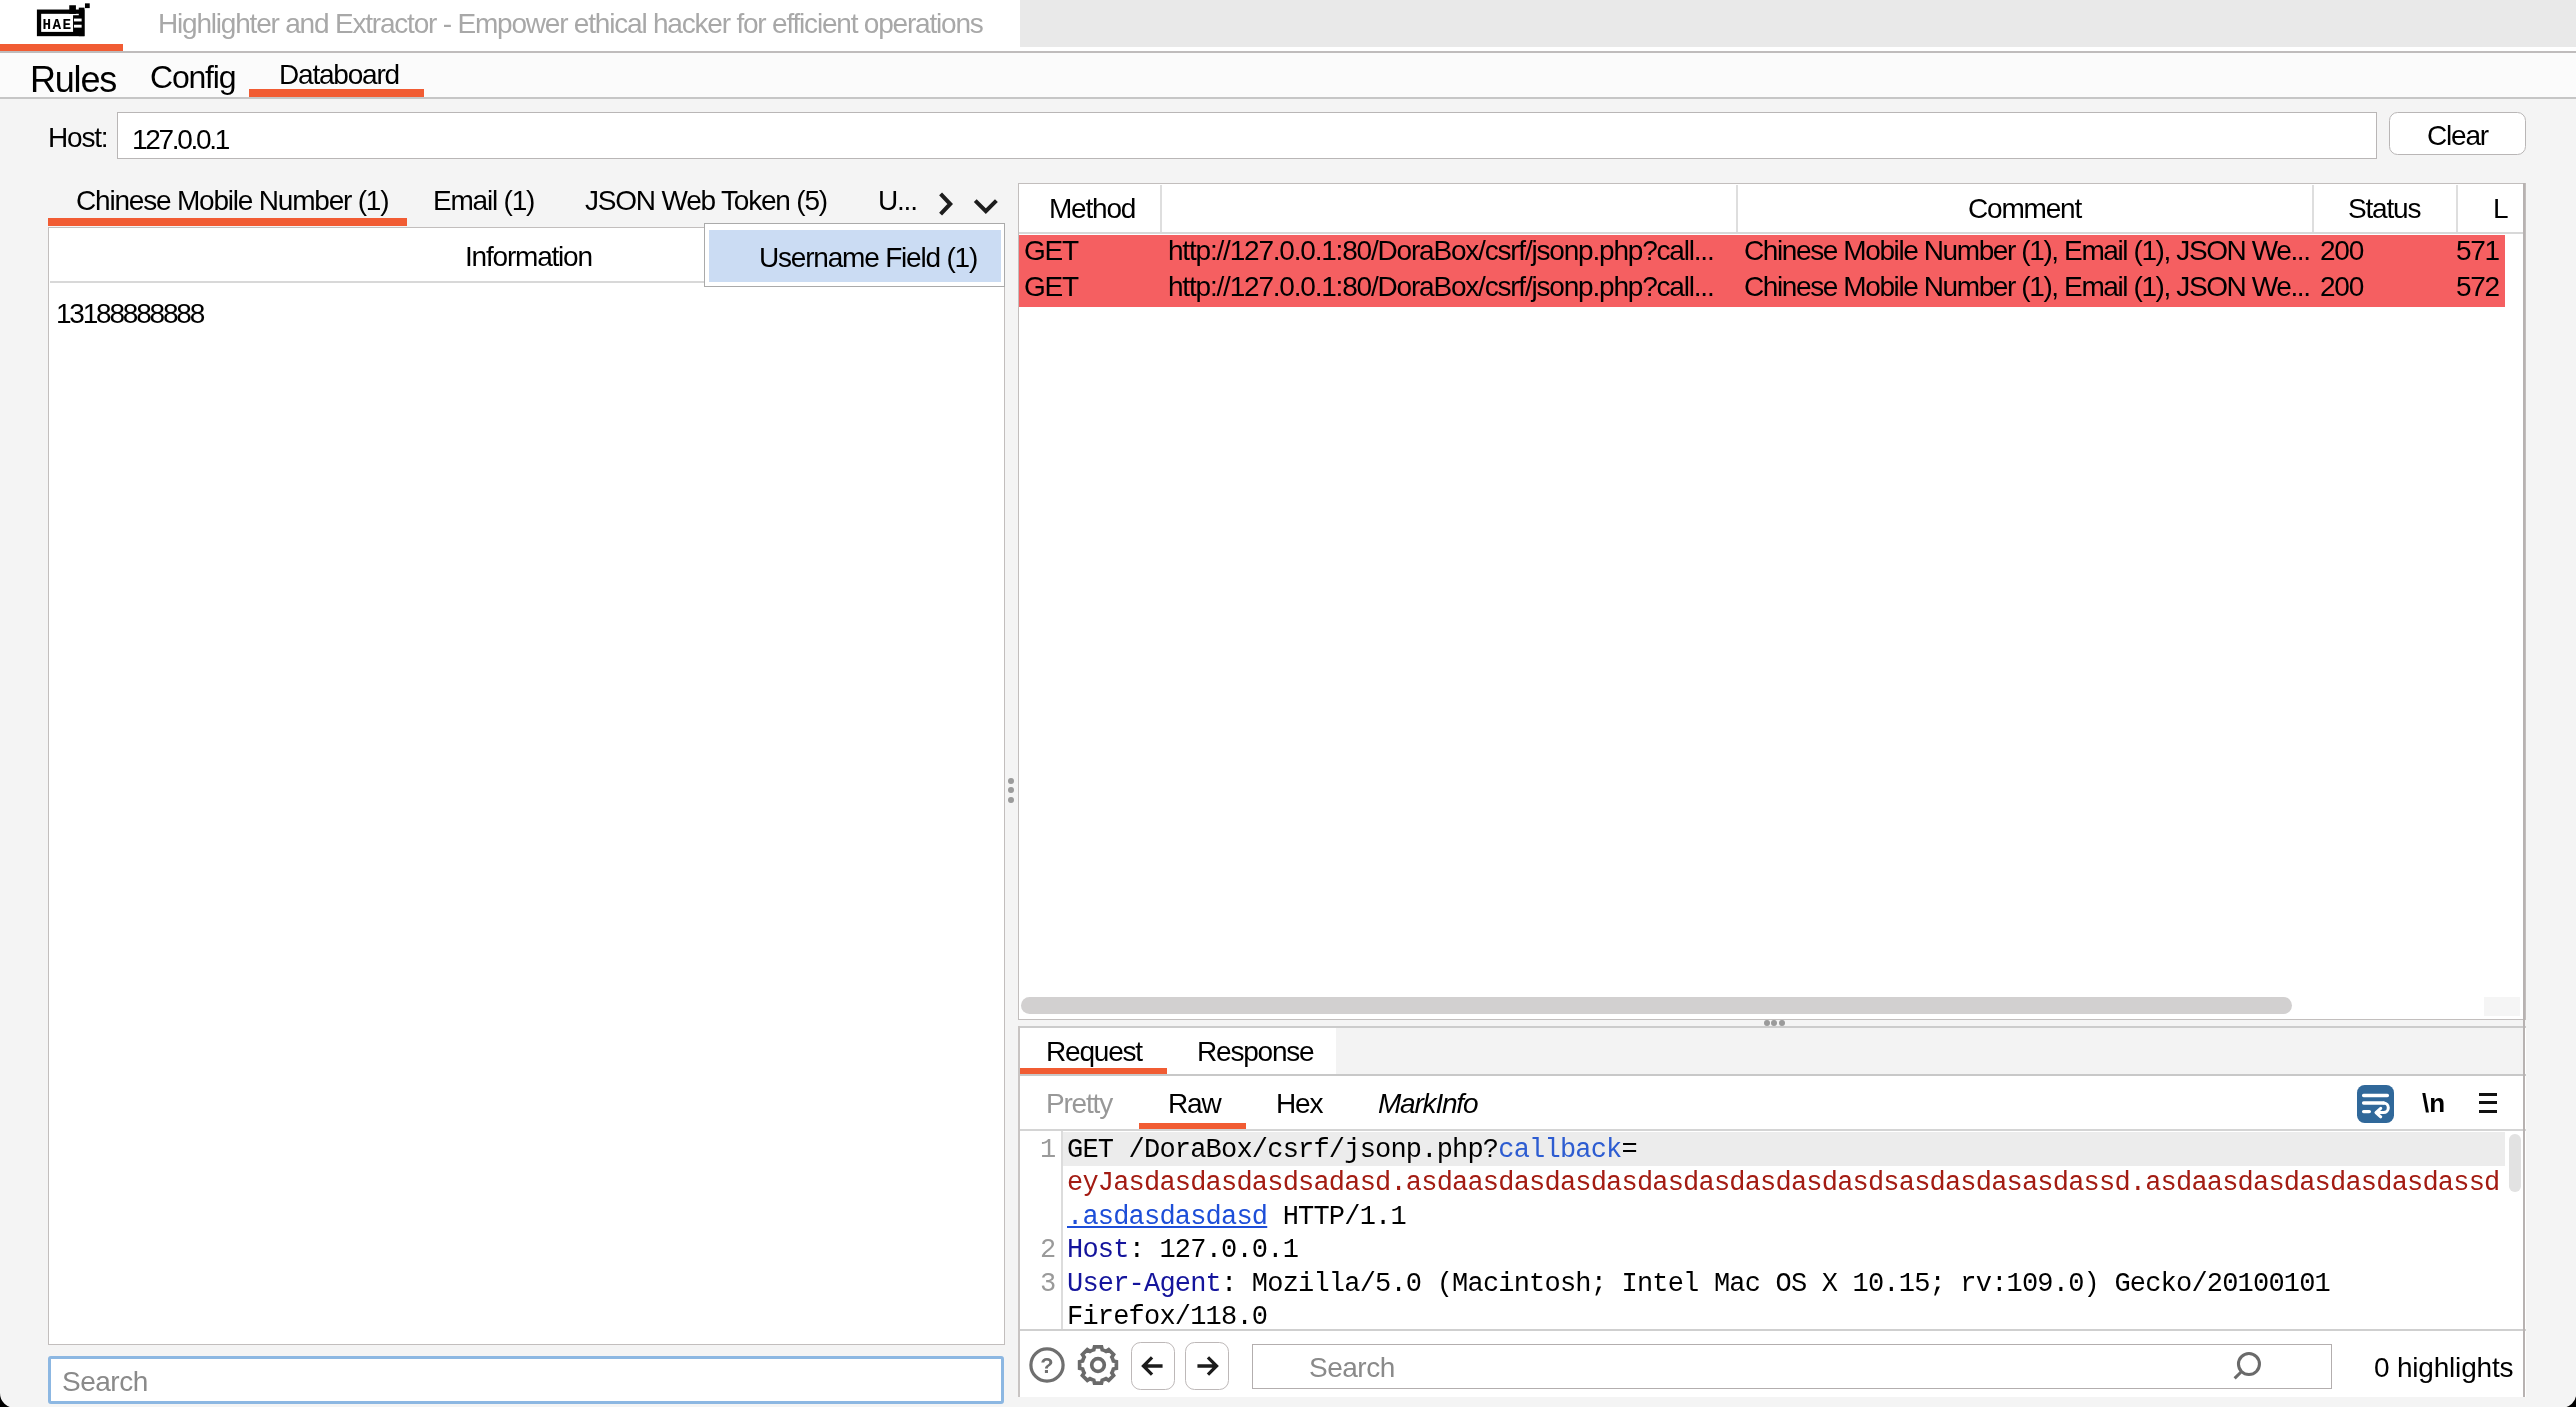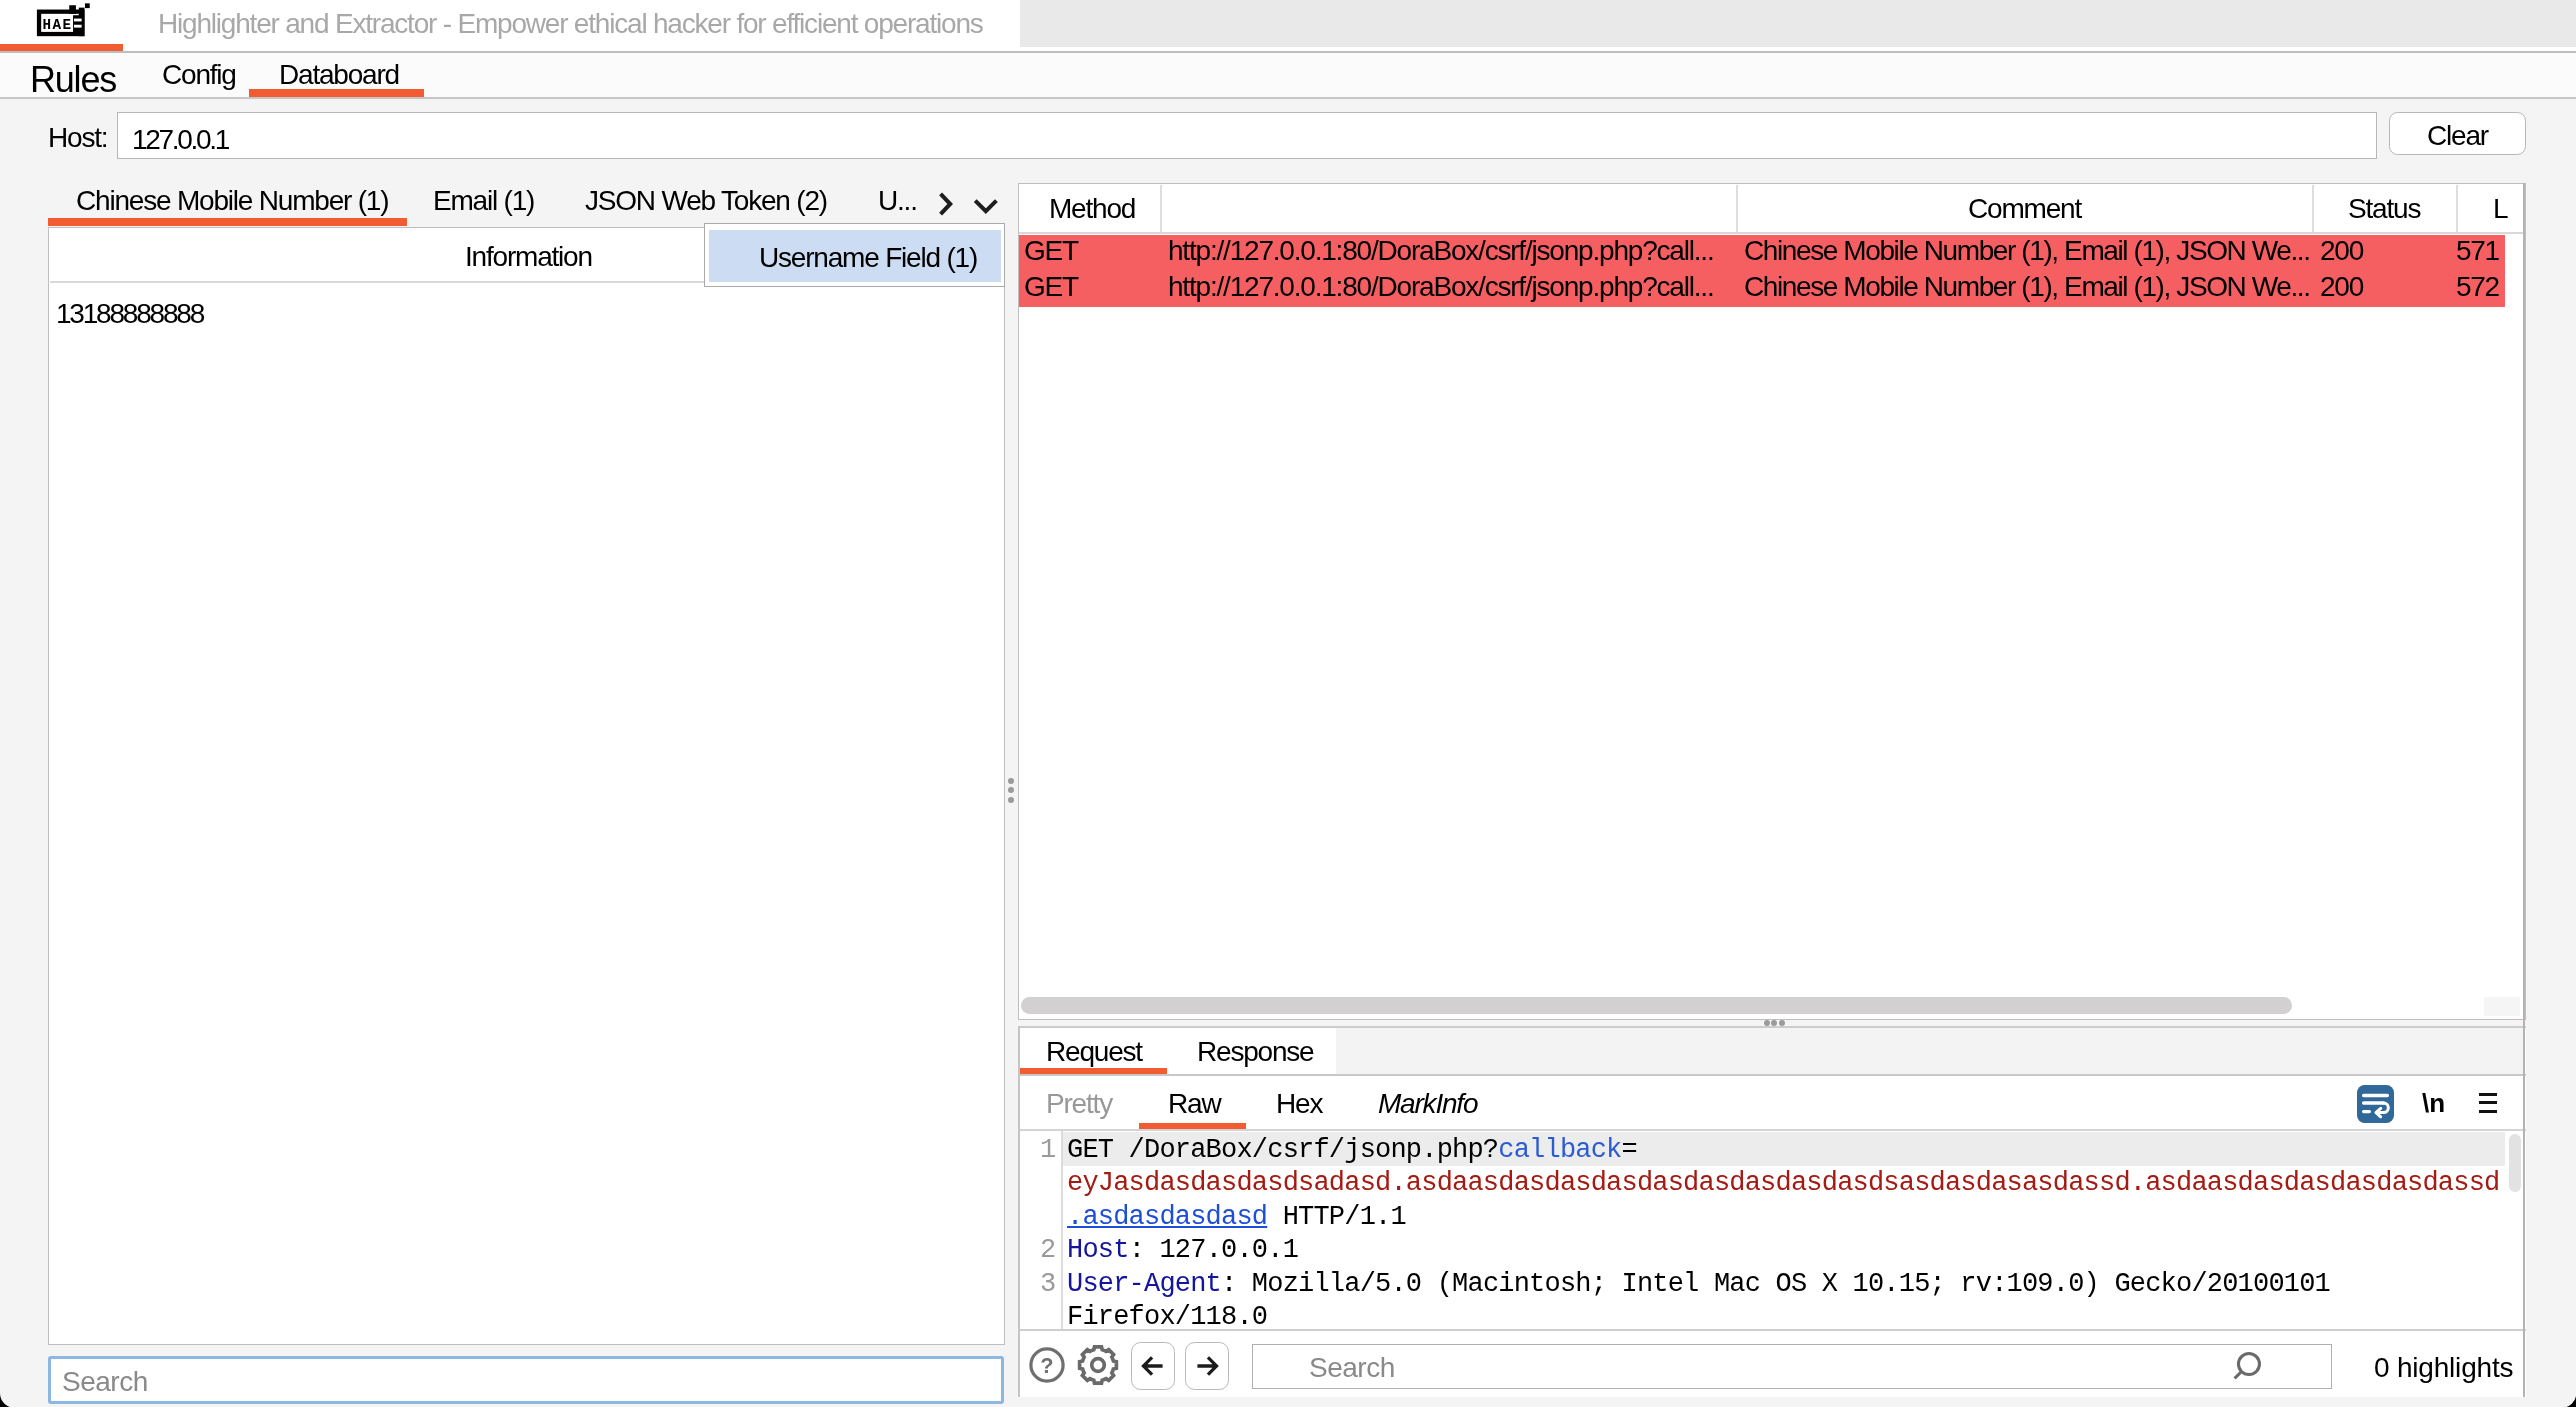--- a/index.html
+++ b/index.html
@@ -25,33 +25,33 @@
  <rect x="41" y="19.5" width="8" height="3" fill="#fff"></rect>
  <rect x="41" y="26" width="8" height="3" fill="#fff"></rect>
  <text x="8" y="30" font-family="Liberation Mono" font-size="15" font-weight="bold" fill="#000" textLength="30">HAE</text>
 </svg>
 
 <div class="t" style="left:158px;top:7.7px;font-size:28px;letter-spacing:-1.2px;color:#a8a8a8;">Highlighter and Extractor - Empower ethical hacker for efficient operations</div>
 
 <div class="a" style="left:0;top:53px;width:2576px;height:44px;background:#fbfbfb;"></div>
 <div class="a" style="left:0;top:97px;width:2576px;height:1.9px;background:#c6c6c6;"></div>
 <div class="t" style="left:30px;top:59px;font-size:36px;letter-spacing:-1.2px;">Rules</div>
-<div class="t" style="left:162px;top:59px;font-size:28px;letter-spacing:-1.2px;">Config</div>
+<div class="t" style="left:150px;top:59px;font-size:32px;letter-spacing:-1.2px;">Config</div>
 <div class="t" style="left:279px;top:59px;font-size:28px;letter-spacing:-1.2px;text-align:center;">Databoard</div>
 <div class="a" style="left:249px;top:89px;width:175px;height:7.7px;background:#f15c33;"></div>
 
 <div class="t" style="left:48px;top:122px;font-size:28px;letter-spacing:-1.2px;">Host:</div>
 <div class="a" style="left:117px;top:112px;width:2260px;height:47px;background:#fff;border:1.9px solid #b9b6b6;box-sizing:border-box;"></div>
 <div class="t" style="left:132px;top:124px;font-size:28px;letter-spacing:-2.3px;">127.0.0.1</div>
 <div class="a" style="left:2389px;top:112px;width:137px;height:43px;background:#fff;border:1.9px solid #b9b6b6;border-radius:8.6px;box-sizing:border-box;"></div>
 <div class="t" style="left:2427px;top:120px;font-size:28px;letter-spacing:-1.2px;">Clear</div>
 
 <div class="t" style="left:76px;top:185px;font-size:28px;letter-spacing:-1.2px;">Chinese Mobile Number (1)</div>
 <div class="t" style="left:433px;top:185px;font-size:28px;letter-spacing:-1.2px;">Email (1)</div>
-<div class="t" style="left:585px;top:185px;font-size:28px;letter-spacing:-1.2px;">JSON Web Token (2)</div>
+<div class="t" style="left:585px;top:185px;font-size:28px;letter-spacing:-1.2px;">JSON Web Token (5)</div>
 <div class="t" style="left:878px;top:185px;font-size:28px;letter-spacing:-1.2px;">U...</div>
 <svg class="a" style="left:930px;top:188px;" width="77" height="31" viewBox="0 0 80 32">
  <path d="M11 6 L21 16.5 L11 27" fill="none" stroke="#1d1d1d" stroke-width="4.2"></path>
  <path d="M47 13 L58 24 L69 13" fill="none" stroke="#1d1d1d" stroke-width="4.2"></path>
 </svg>
 <div class="a" style="left:48px;top:218px;width:359px;height:7.7px;background:#f15c33;"></div>
 
 <div class="a" style="left:48px;top:227px;width:957px;height:1118px;background:#fff;border:1.9px solid #c2bebd;box-sizing:border-box;"></div>
 <div class="t" style="left:465px;top:241px;font-size:28px;letter-spacing:-1.2px;">Information</div>
 <div class="a" style="left:50px;top:281px;width:953px;height:1.9px;background:#d8d8d8;"></div>

